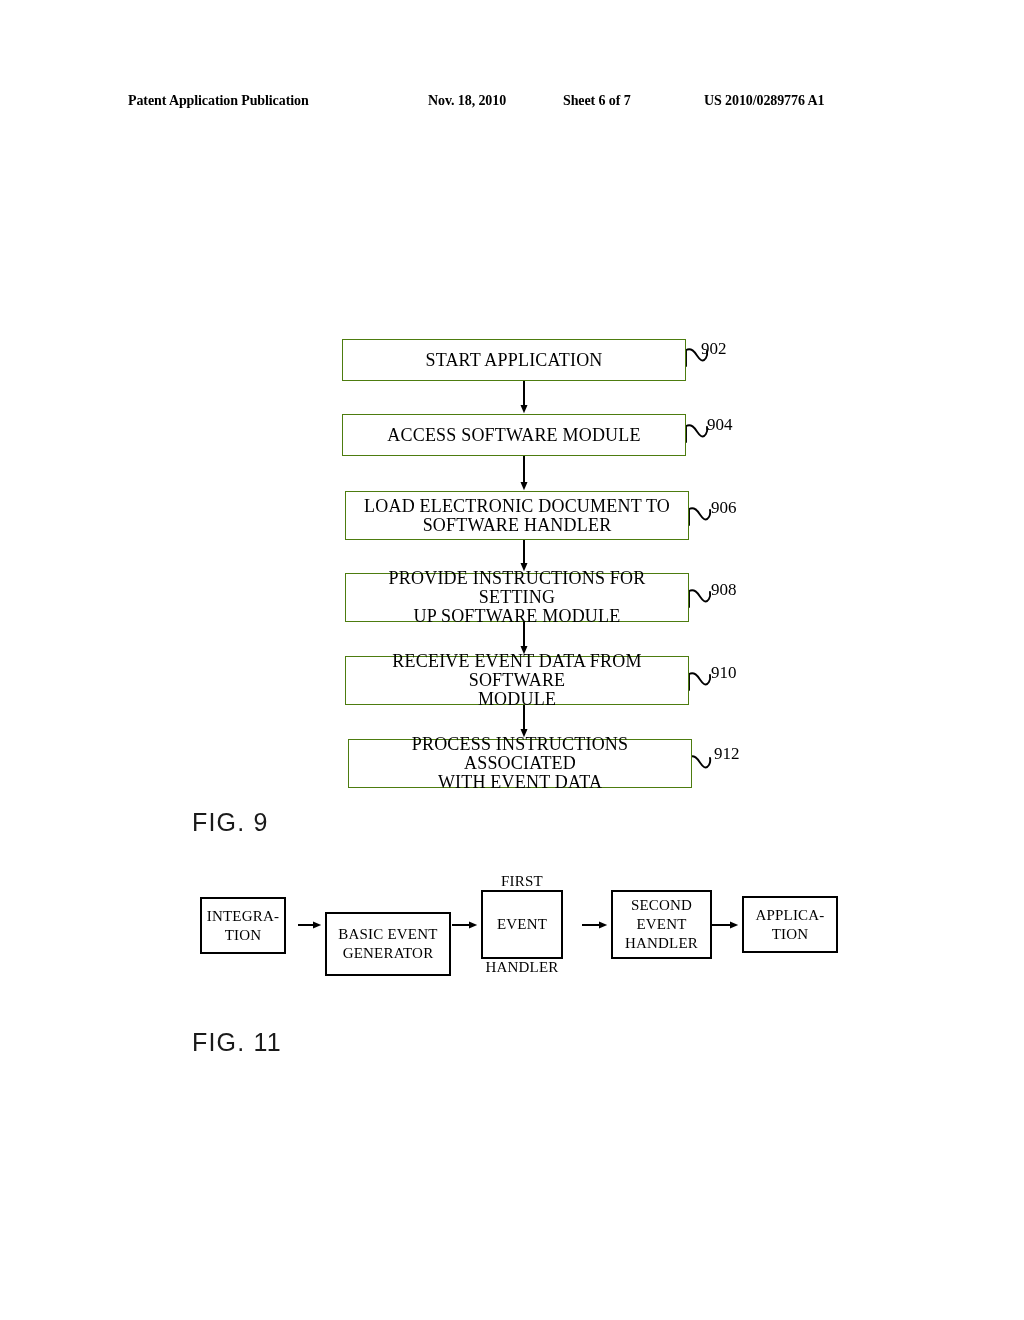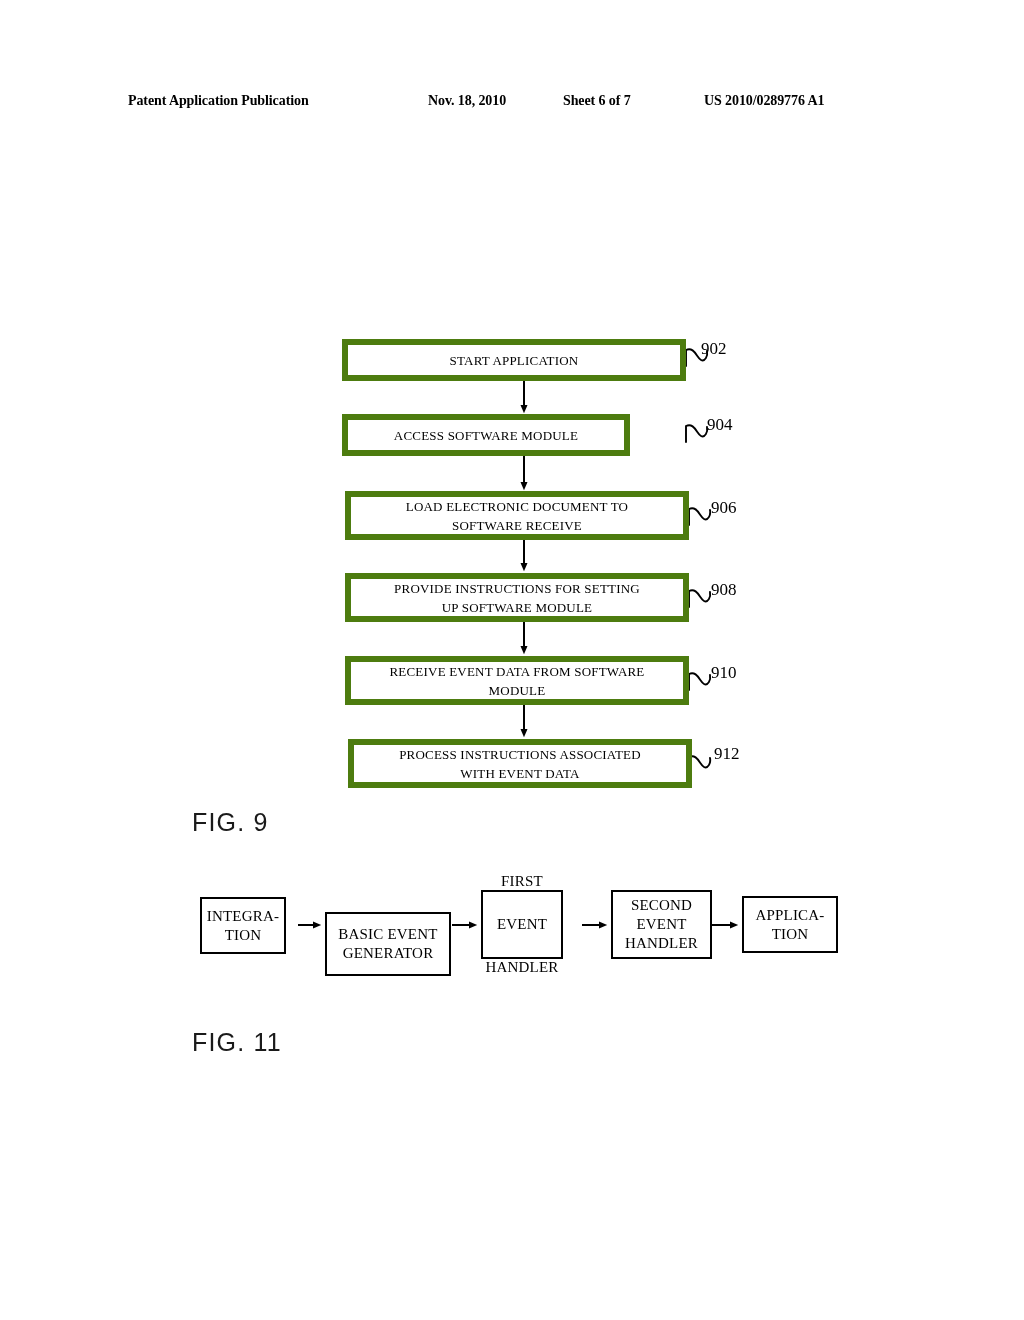--- a/index.html
+++ b/index.html
@@ -48,28 +48,28 @@
     pointer-events: none;
   }
   #fig9 .flow-svg {
     position: absolute;
     left: 0;
     top: 0;
   }
 
   .fc-box {
     position: absolute;
-    border: 6px solid #4d7c0f;
+    border: 1px solid #4d7c0f;
     background: #fff;
     display: flex;
     align-items: center;
     justify-content: center;
     text-align: center;
     font-family: "Liberation Serif", serif;
-    font-size: 13px;
+    font-size: 18px;
     line-height: 19px;
     letter-spacing: 0.2px;
     box-sizing: border-box;
     pointer-events: auto;
   }
   .fc-box span { display: block; padding: 0 6px; }
 
   .ref-num {
     position: absolute;
     font-family: "Liberation Serif", serif;
@@ -151,28 +151,28 @@
       <path d="M689,690 L689,674 C697,670 700,682 704,684 C708,686 711,680 710,675"></path>
       <path d="M689,773 L689,757 C697,753 700,765 704,767 C708,769 711,763 710,758"></path>
     </g>
   </svg>
 
   <div class="fc-box" style="left:342px; top:339px; width:344px; height:42px;">
     <span>START APPLICATION</span>
   </div>
   <div class="ref-num" style="left:701px; top:340px;font-family:Liberation Serif, serif;">902</div>
 
-  <div class="fc-box" style="left:342px; top:414px; width:288px; height:42px;">
+  <div class="fc-box" style="left:342px; top:414px; width:344px; height:42px;">
     <span>ACCESS SOFTWARE MODULE</span>
   </div>
   <div class="ref-num" style="left:707px; top:416px;">904</div>
 
   <div class="fc-box" style="left:345px; top:491px; width:344px; height:49px; flex-direction:column;">
     <span>LOAD ELECTRONIC DOCUMENT TO</span>
-    <span>SOFTWARE RECEIVE</span>
+    <span>SOFTWARE HANDLER</span>
   </div>
   <div class="ref-num" style="left:711px; top:499px;">906</div>
 
   <div class="fc-box" style="left:345px; top:573px; width:344px; height:49px; flex-direction:column;">
     <span>PROVIDE INSTRUCTIONS FOR SETTING</span>
     <span>UP SOFTWARE MODULE</span>
   </div>
   <div class="ref-num" style="left:711px; top:581px;">908</div>
 
   <div class="fc-box" style="left:345px; top:656px; width:344px; height:49px; flex-direction:column;">

